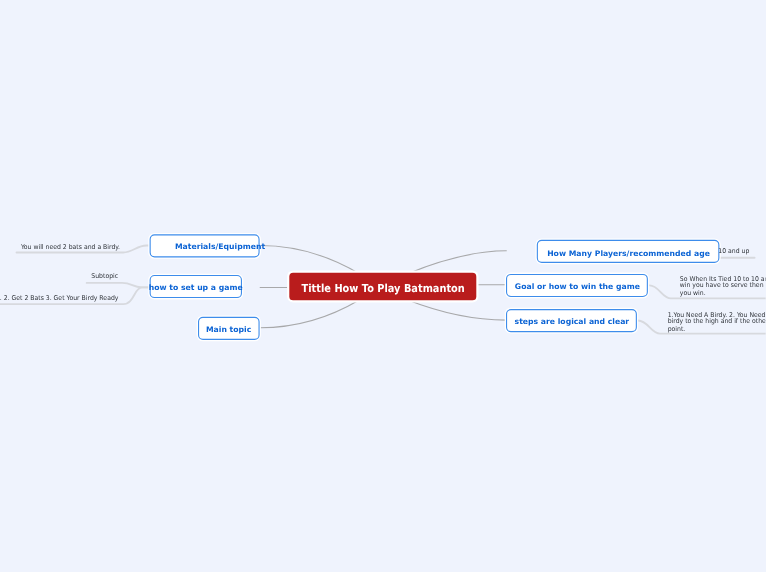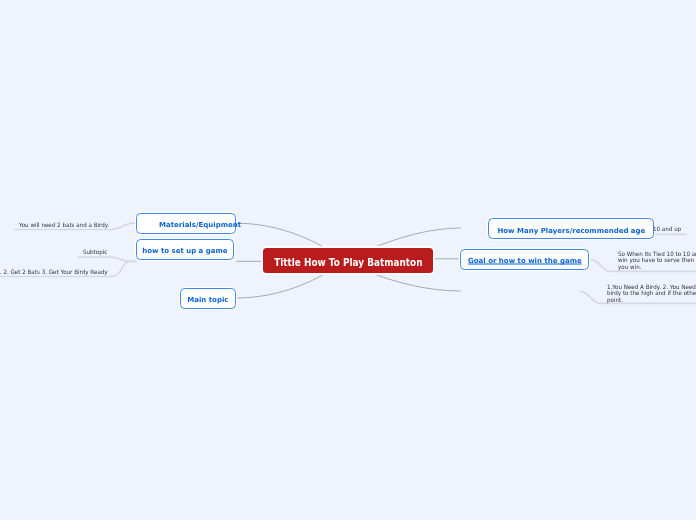--- a/index.html
+++ b/index.html
@@ -45,32 +45,35 @@
     </g>
   </svg>
 
   <div class="node root" style="left:263px;top:248px;width:170px;height:25px;">
     <span>Tittle How To Play Batmanton</span>
   </div>
 
   <div class="node" style="left:135.9px;top:213.1px;width:100.3px;height:20.8px;padding-left:28px;">
     <span>Materials/Equipment</span>
   </div>
-  <div class="node" style="left:135.9px;top:239px;width:98px;height:20.8px;">
+  <div class="node" style="left:135.9px;top:250px;width:84px;height:20.8px;">
     <span>how to set up a game</span>
   </div>
   <div class="node" style="left:179.5px;top:288px;width:56.7px;height:20.6px;align-items:center;">
     <span>Main topic</span>
   </div>
 
   <div class="node" style="left:460.3px;top:218.3px;width:166.2px;height:20.8px;margin-left:28px;">
     <span>How Many Players/recommended age</span>
   </div>
-  <div class="node" style="left:460.3px;top:248.8px;width:129.2px;height:20.8px;text-decoration:underline;">
+  <div class="node" style="left:460.3px;top:248.8px;width:129.2px;height:20.8px;">
     <span>Goal or how to win the game</span>
+  </div>
+  <div class="node" style="left:460.3px;top:280.8px;width:119.2px;height:20.8px;">
+    <span>steps are logical and clear</span>
   </div>
 
   <div class="leaf" style="left:19px;top:222px;">
     <span>You will need 2 bats and a Birdy.</span>
   </div>
   <div class="leaf" style="left:83.4px;top:249.2px;">
     <span>Subtopic</span>
   </div>
   <div class="leaf" style="left:-34.5px;top:269px;">
     <span>1. Get A Bat. 2. Get 2 Bats 3. Get Your Birdy Ready</span>

